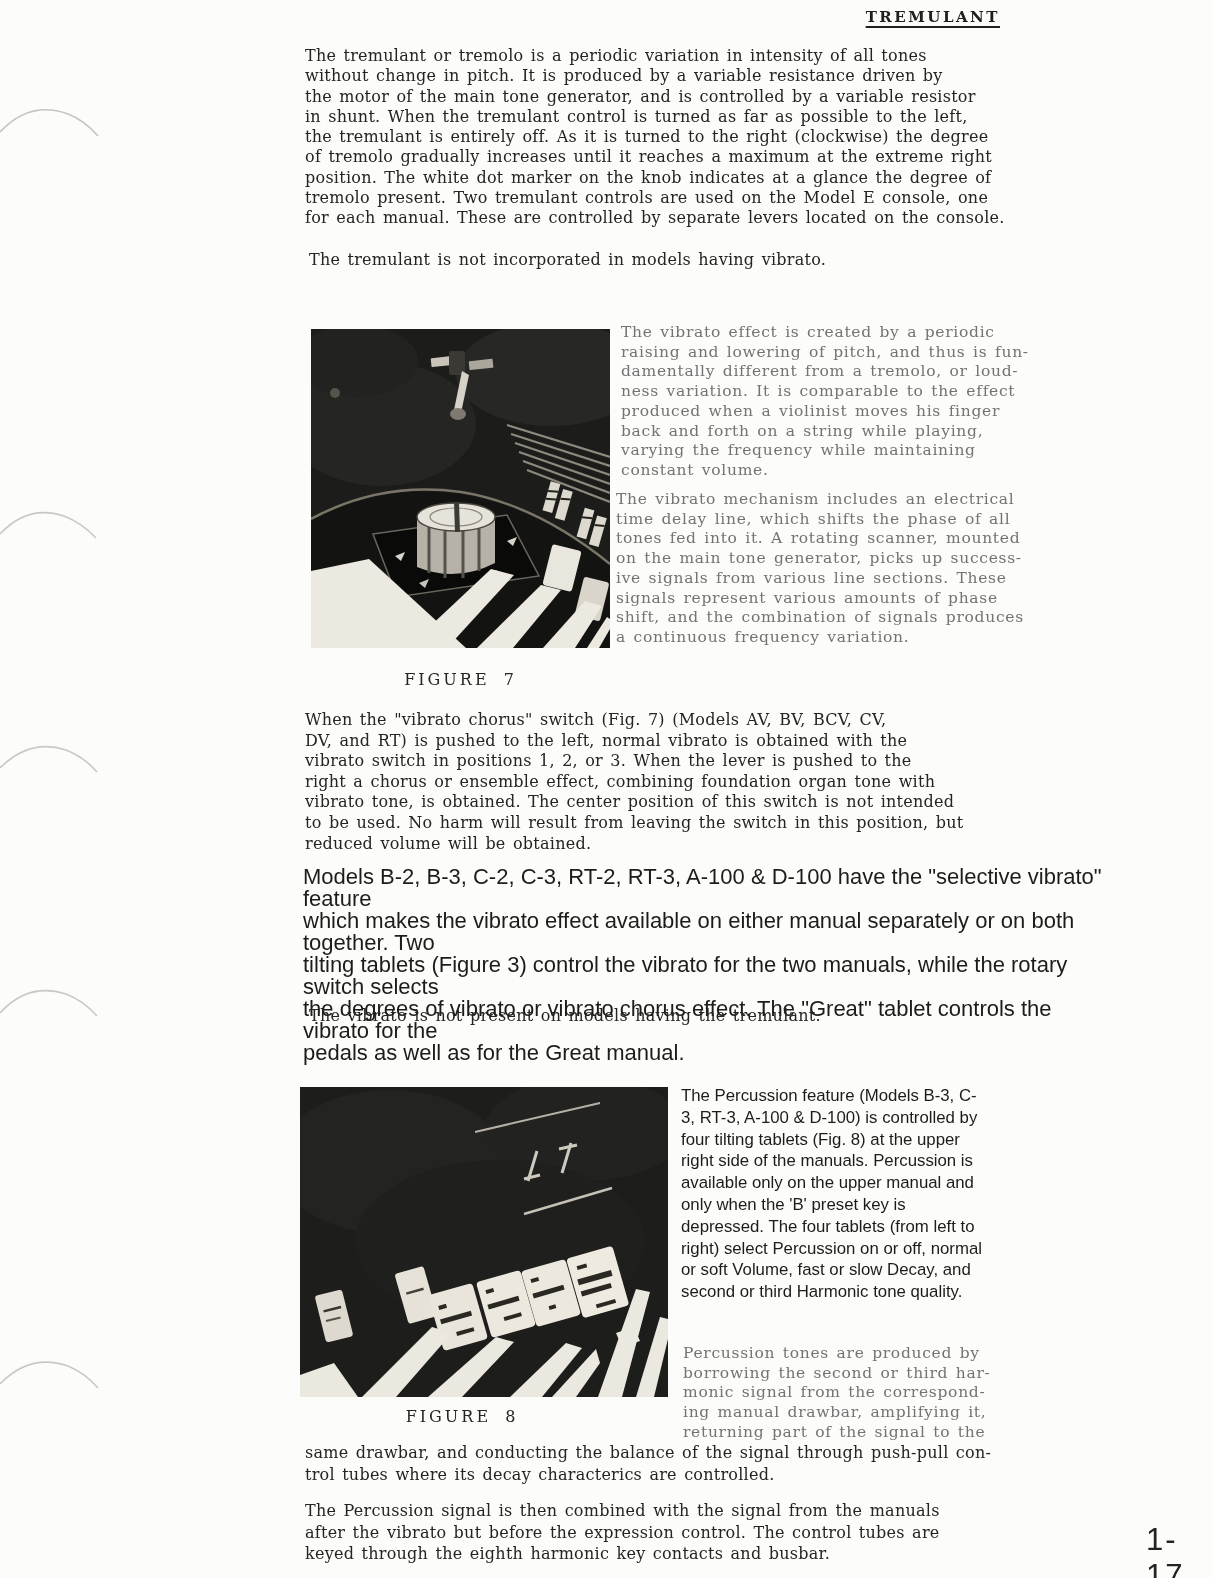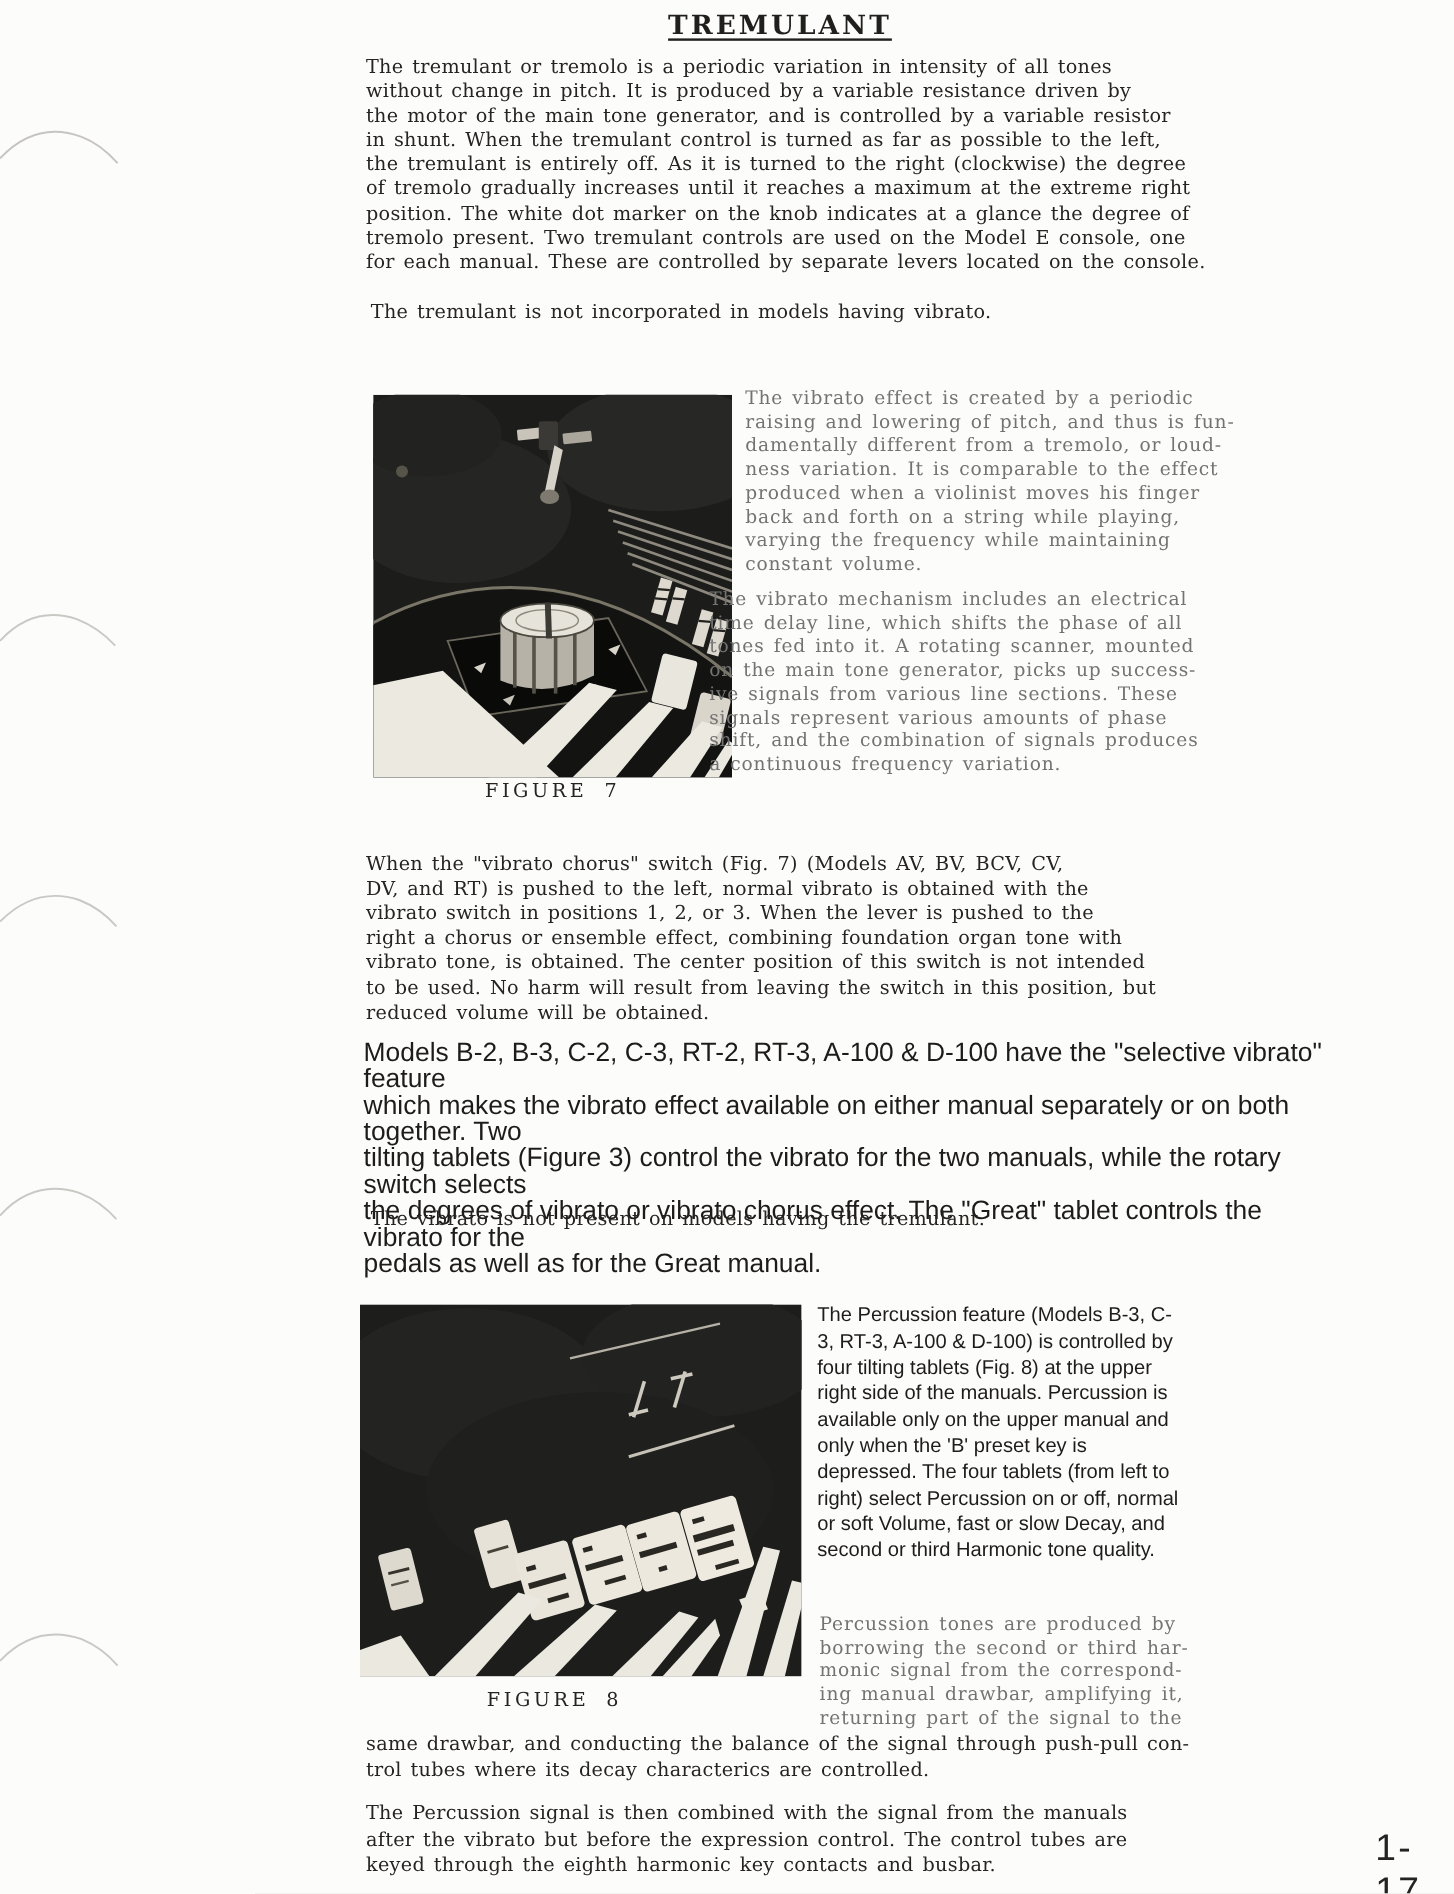--- a/index.html
+++ b/index.html
@@ -43,23 +43,23 @@
   .sans-col {
     font-family:"Liberation Sans", sans-serif;
     font-size:16.8px;
     line-height:21.8px;
     white-space:pre-line;
     color:#1d1c1a;
   }
   .heading {
     font-family:"DejaVu Serif", serif;
     font-weight:700;
-    font-size:22px;
+    font-size:15px;
     letter-spacing:2.5px;
-    text-align:center;
+    text-align:right;
     text-decoration:underline;
     text-underline-offset:4px;
     text-decoration-thickness:1.5px;
     color:#211f1c;
   }
   .fig-caption {
     font-family:"DejaVu Serif", serif;
     font-size:16px;
     letter-spacing:3px;
     word-spacing:6px;
@@ -178,32 +178,32 @@
       <rect x="268" y="250" width="26" height="40" rx="3" fill="#d9d5cb" transform="rotate(14 281 270)"></rect>
 
       <g fill="#ece9e1">
         <polygon points="0,242 58,230 155,319 0,319"></polygon>
         <polygon points="96,319 180,240 203,246 136,319"></polygon>
         <polygon points="166,319 230,256 250,261 202,319"></polygon>
         <polygon points="232,319 274,272 291,277 264,319"></polygon>
         <polygon points="276,319 296,288 299,290 299,300 288,319"></polygon>
       </g>
     </svg>
-    <div class="fig-caption" style="margin-top:1px">FIGURE 7</div>
+    <div class="fig-caption" style="margin-top:22px">FIGURE 7</div>
   </div>
 
   <div class="abs serif-col" style="left:621px; top:323px; width:432px">The vibrato effect is created by a periodic
 raising and lowering of pitch, and thus is fun-
 damentally different from a tremolo, or loud-
 ness variation. It is comparable to the effect
 produced when a violinist moves his finger
 back and forth on a string while playing,
 varying the frequency while maintaining
 constant volume.</div>
-  <div class="abs serif-col" style="left:591px; top:490px; width:432px">The vibrato mechanism includes an electrical
+  <div class="abs serif-col" style="left:616px; top:490px; width:432px">The vibrato mechanism includes an electrical
 time delay line, which shifts the phase of all
 tones fed into it. A rotating scanner, mounted
 on the main tone generator, picks up success-
 ive signals from various line sections. These
 signals represent various amounts of phase
 shift, and the combination of signals produces
 a continuous frequency variation.</div>
 
   <div class="abs serif-body" style="left:305px; top:710px; width:780px; line-height:20.6px">When the "vibrato chorus" switch (Fig. 7) (Models AV, BV, BCV, CV,
 DV, and RT) is pushed to the left, normal vibrato is obtained with the

